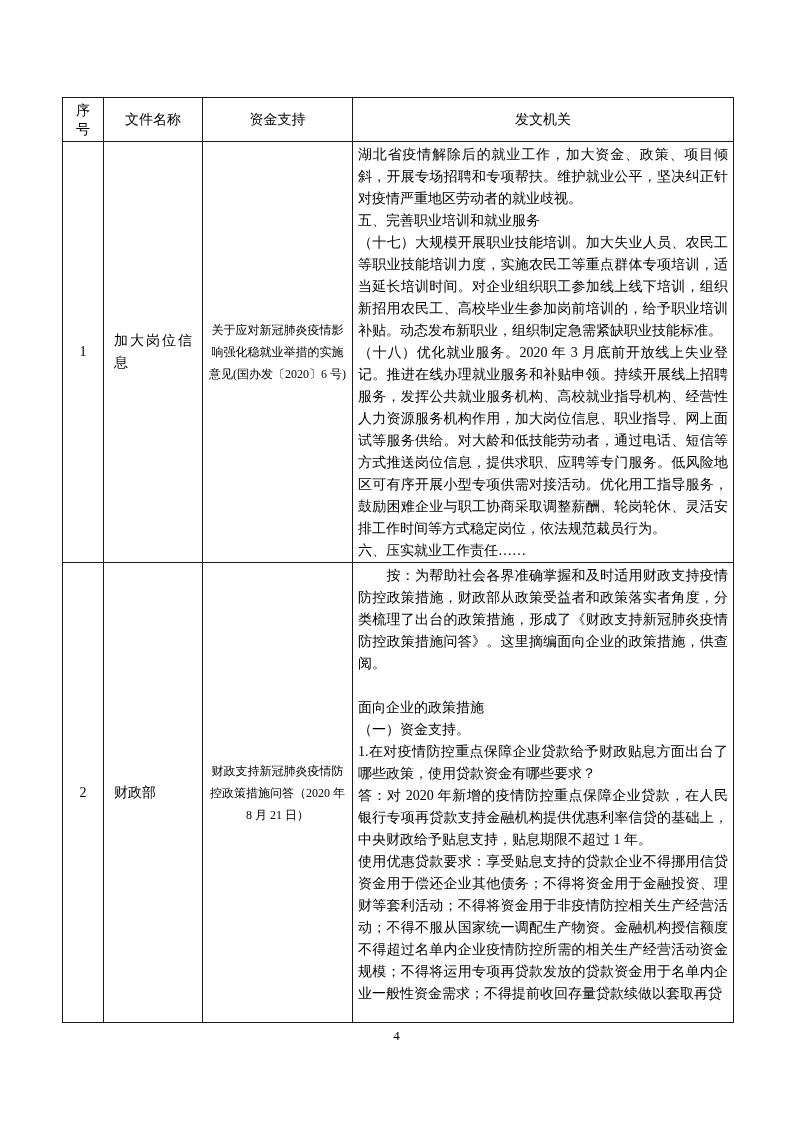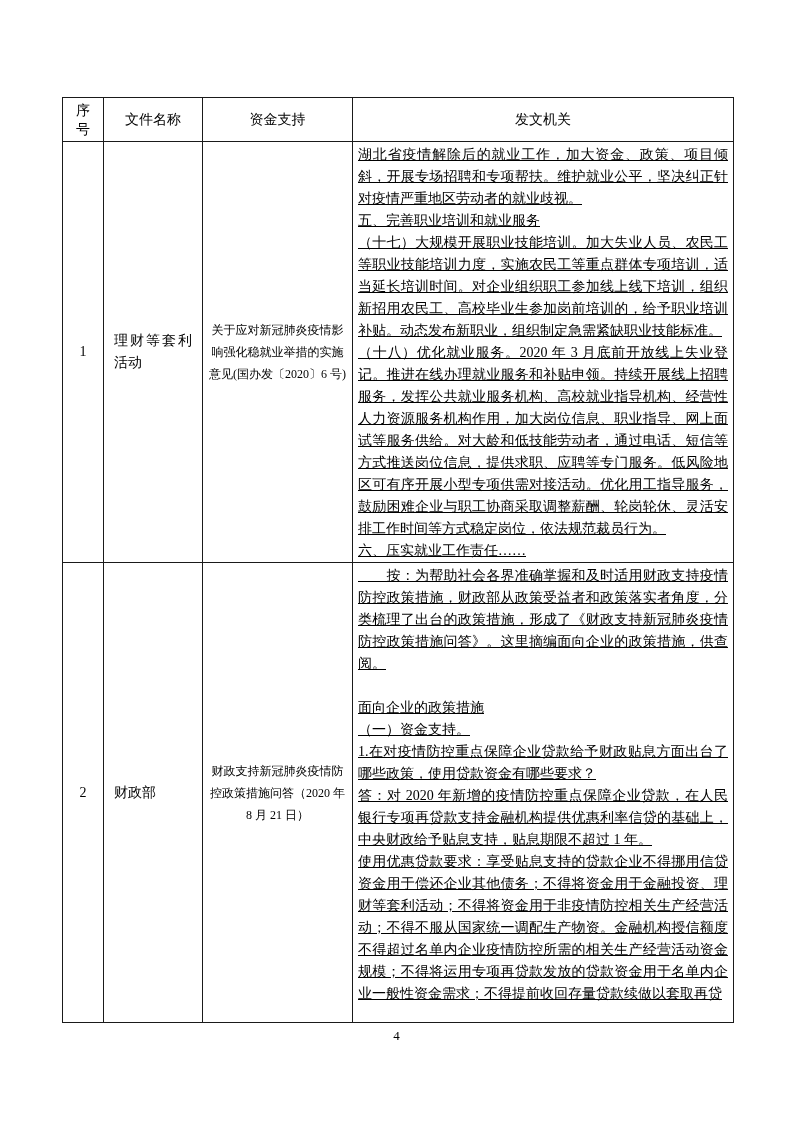--- a/index.html
+++ b/index.html
@@ -62,21 +62,20 @@
     text-align: center;
   }
   td.c-content {
     vertical-align: top;
     padding: 2px 5px 0 5px;
     font-size: 14px;
     line-height: 22px;
     text-align: justify;
     text-justify: inter-character;
     white-space: pre-wrap;
-    text-decoration: underline;
   }
   .page-number {
     position: absolute;
     left: 0;
     right: 0;
     top: 1028px;
     text-align: center;
     font-size: 13px;
     font-family: "Liberation Serif", "DejaVu Serif", serif;
   }
@@ -98,21 +97,21 @@
         <th>序
 号</th>
         <th>文件名称</th>
         <th>资金支持</th>
         <th>发文机关</th>
       </tr>
     </thead>
     <tbody>
       <tr class="row-1">
         <td class="c-index">1</td>
-        <td class="c-agency">理财等套利活动</td>
+        <td class="c-agency">加大岗位信息</td>
         <td class="c-file">关于应对新冠肺炎疫情影响强化稳就业举措的实施意见(国办发〔2020〕6 号)</td>
         <td class="c-content">湖北省疫情解除后的就业工作，加大资金、政策、项目倾斜，开展专场招聘和专项帮扶。维护就业公平，坚决纠正针对疫情严重地区劳动者的就业歧视。
 五、完善职业培训和就业服务
 （十七）大规模开展职业技能培训。加大失业人员、农民工等职业技能培训力度，实施农民工等重点群体专项培训，适当延长培训时间。对企业组织职工参加线上线下培训，组织新招用农民工、高校毕业生参加岗前培训的，给予职业培训补贴。动态发布新职业，组织制定急需紧缺职业技能标准。
 （十八）优化就业服务。2020 年 3 月底前开放线上失业登记。推进在线办理就业服务和补贴申领。持续开展线上招聘服务，发挥公共就业服务机构、高校就业指导机构、经营性人力资源服务机构作用，加大岗位信息、职业指导、网上面试等服务供给。对大龄和低技能劳动者，通过电话、短信等方式推送岗位信息，提供求职、应聘等专门服务。低风险地区可有序开展小型专项供需对接活动。优化用工指导服务，鼓励困难企业与职工协商采取调整薪酬、轮岗轮休、灵活安排工作时间等方式稳定岗位，依法规范裁员行为。
 六、压实就业工作责任……</td>
       </tr>
       <tr class="row-2">
         <td class="c-index">2</td>
         <td class="c-agency">财政部</td>

